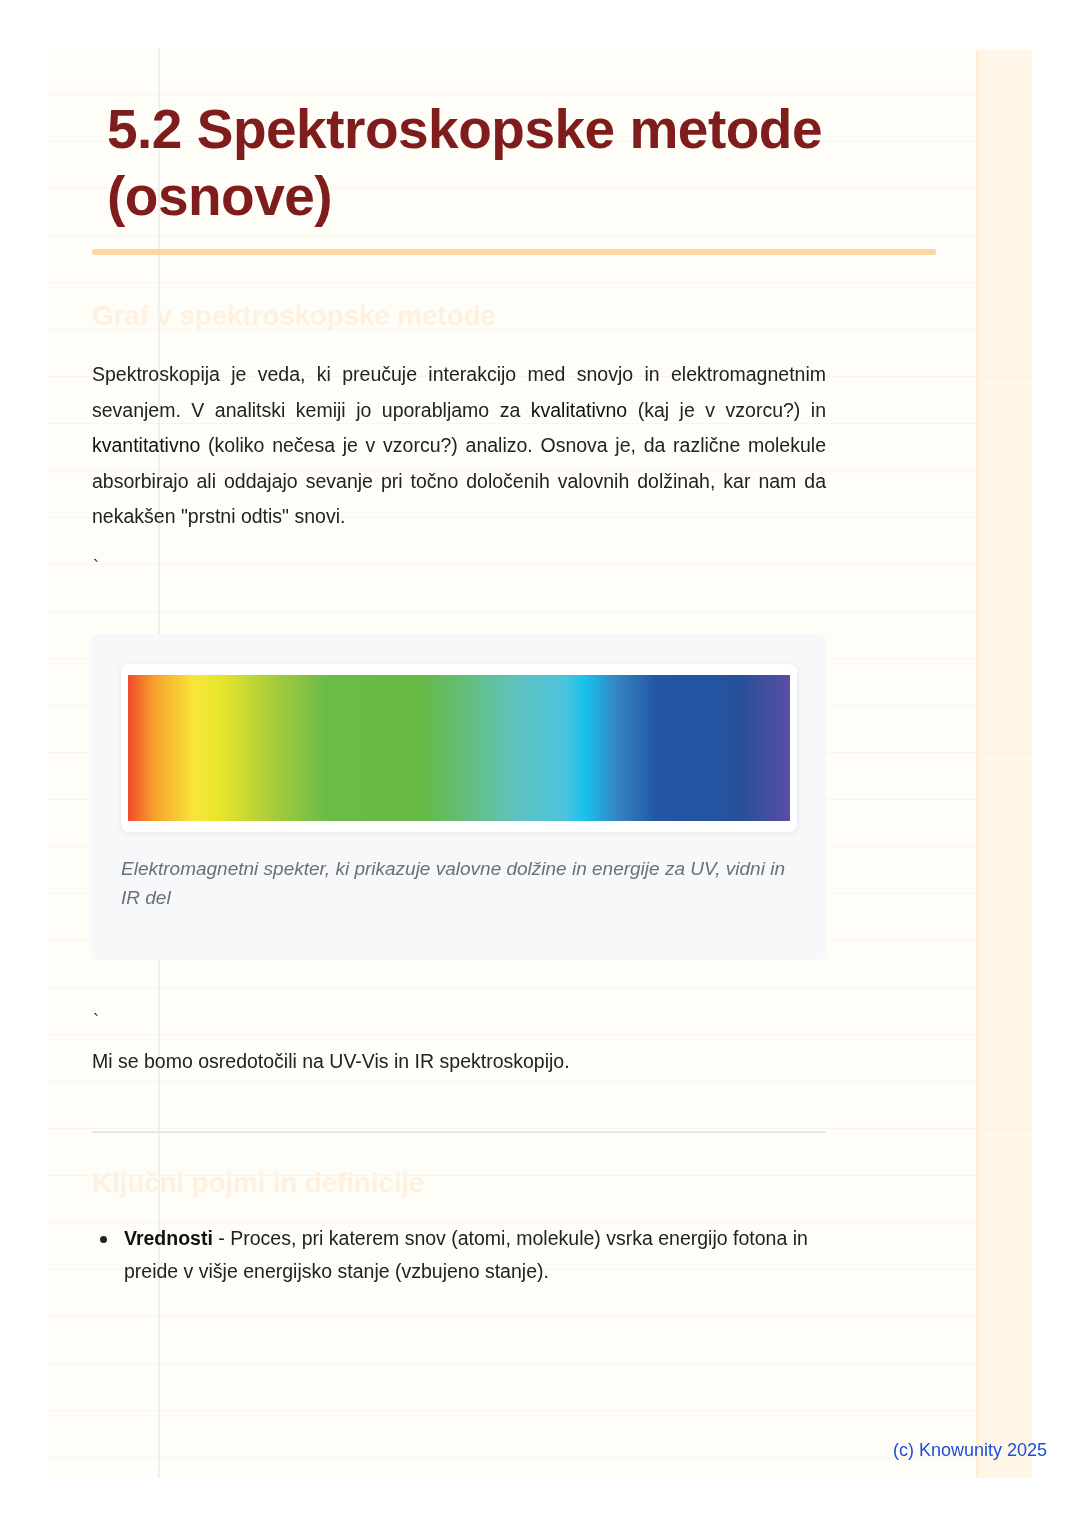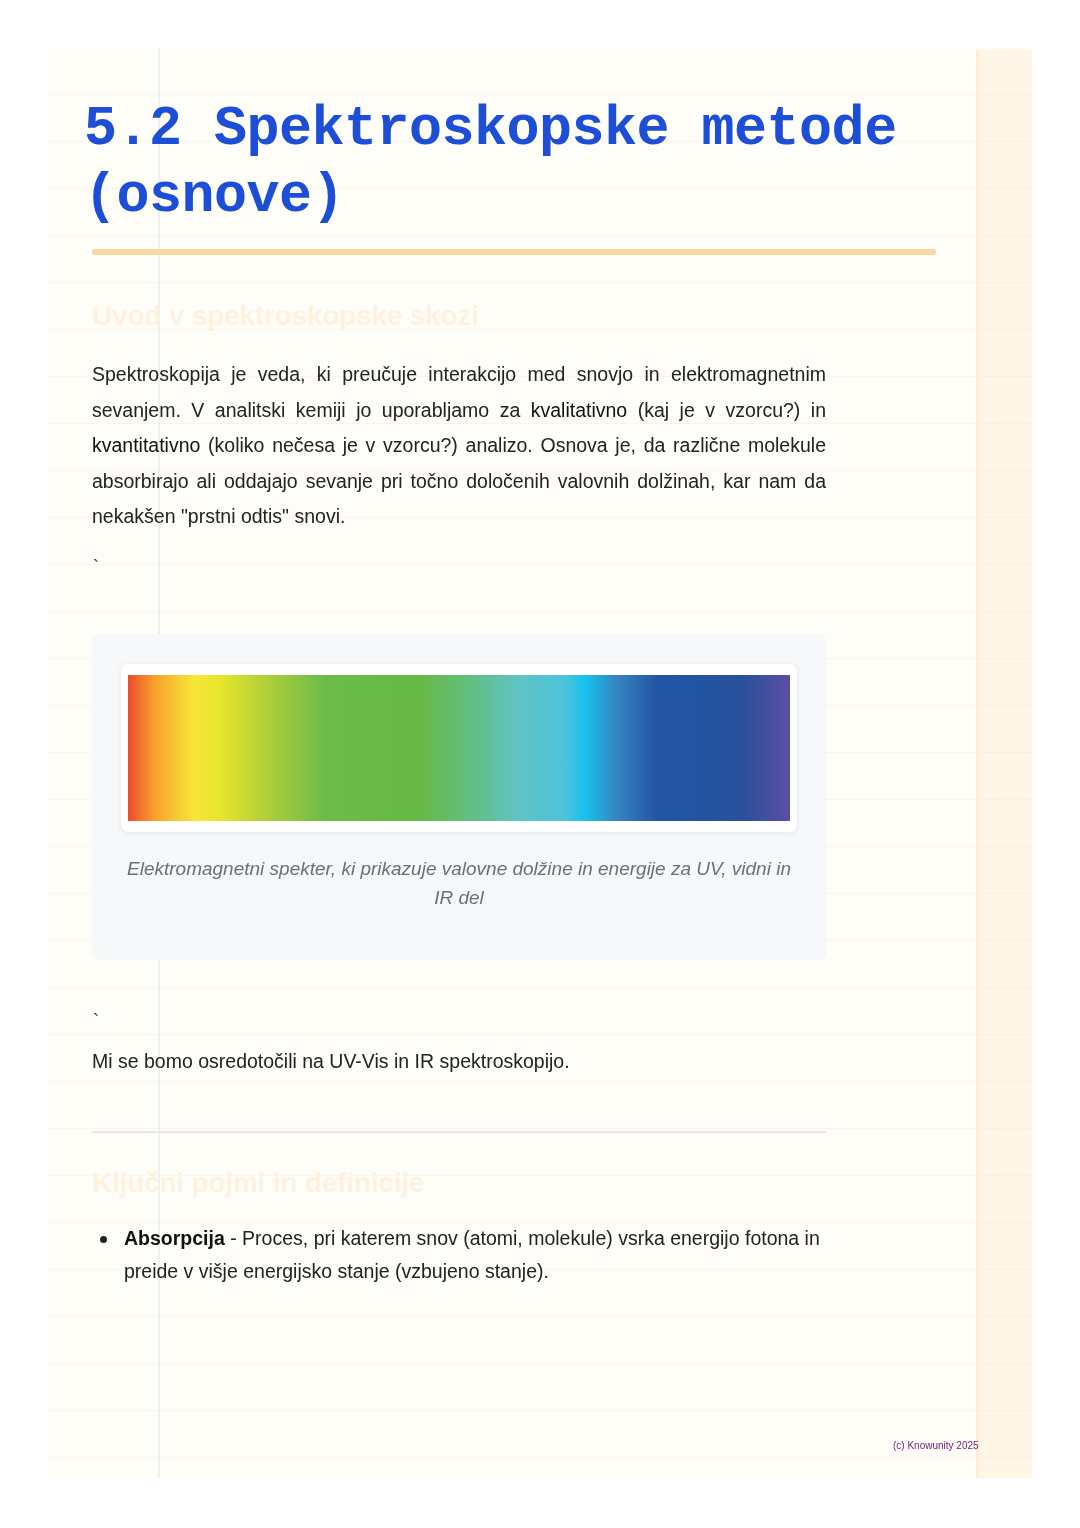--- a/index.html
+++ b/index.html
@@ -15,23 +15,23 @@
       position: absolute; left: 158px; top: 48px; width: 2px; height: 1430px;
       background: rgba(220,225,230,0.45);
     }
     .right-band {
       position: absolute; left: 976px; top: 50px; width: 56px; height: 1428px;
       background: rgba(255,232,200,0.35);
       border-left: 3px solid rgba(255,220,180,0.35);
     }
 
     .title {
-      position: absolute; left: 84px; top: 96px; width: 860px;
+      position: absolute; left: 107px; top: 96px; width: 860px;
       font-size: 55px; line-height: 67px; font-weight: 700;
-      color: #1d4ed8; letter-spacing: -0.5px; font-family: Liberation Mono, monospace;
+      color: #7f1d1d; letter-spacing: -0.5px;
     }
     .title-rule {
       position: absolute; left: 92px; top: 249px; width: 844px; height: 6px;
       background: #fcd7a6; border-radius: 2px;
     }
 
     .h2 {
       position: absolute; left: 92px; font-size: 28px; font-weight: 700;
       color: #fef1e0; letter-spacing: -0.2px;
     }
@@ -58,55 +58,55 @@
     .spectrum {
       position: absolute; left: 7px; top: 11px; width: 662px; height: 146px;
       background: linear-gradient(to right,
         #ee4b2b 0%, #f7a22b 4%, #f8e63a 10%, #e6e52a 14%, #a8cc3c 22%,
         #6bbb48 30%, #66b944 44%, #63be7a 51%, #5fc3c3 59%, #4cc4dc 66%,
         #18c1ee 69%, #3583c1 74%, #2255a4 80%, #2254a2 88%, #2a509a 93%,
         #5a4ea4 100%);
     }
     .caption {
       position: absolute; left: 29px; top: 220px; width: 676px;
-      text-align: center; font-style: italic; font-size: 19px; line-height: 29px;
+      font-style: italic; font-size: 19px; line-height: 29px;
       color: #6b6f76;
     }
 
     .hr {
       position: absolute; left: 92px; top: 1131px; width: 734px; height: 2px;
       background: #e6e6e6;
     }
 
     .deflist { position: absolute; left: 92px; top: 1222px; width: 734px; list-style: none; }
     .deflist li {
       position: relative; padding-left: 32px; font-size: 19.5px; line-height: 33px;
       color: #222; margin-bottom: 10px;
     }
     .deflist li .bullet {
       position: absolute; left: 8px; top: 14px; width: 7px; height: 7px;
       background: #222; border-radius: 50%;
     }
     .deflist li b { font-weight: 700; color: #111; }
 
     .footer {
-      position: absolute; left: 893px; top: 1440px; font-size: 10px; color: #701a75;
+      position: absolute; left: 893px; top: 1440px; font-size: 18px; color: #1d4ed8;
     }
   </style>
 </head>
 <body>
 
 <div class="sheet"></div>
 <div class="margin-line"></div>
 <div class="right-band"></div>
 
 <h1 class="title">5.2 Spektroskopske metode (osnove)</h1>
 <div class="title-rule"></div>
 
-<h2 class="h2" style="top:300px;">Uvod v spektroskopske skozi</h2>
+<h2 class="h2" style="top:300px;">Graf v spektroskopske metode</h2>
 
 <p class="para" style="top:357px;">
   <span>Spektroskopija je veda, ki preučuje interakcijo med snovjo in elektromagnetnim sevanjem. V analitski kemiji jo uporabljamo za </span><b>kvalitativno</b><span> (kaj je v vzorcu?) in </span><b>kvantitativno</b><span> (koliko nečesa je v vzorcu?) analizo. Osnova je, da različne molekule absorbirajo ali oddajajo sevanje pri točno določenih valovnih dolžinah, kar nam da nekakšen "prstni odtis" snovi.</span>
 </p>
 
 <div class="tick" style="top:557px;">`</div>
 
 <div class="figure-box">
   <div class="figure-frame">
     <div class="spectrum"></div>
@@ -118,17 +118,17 @@
 
 <p class="para" style="top:1044px;">Mi se bomo osredotočili na UV-Vis in IR spektroskopijo.</p>
 
 <div class="hr"></div>
 
 <h2 class="h2" style="top:1167px;">Ključni pojmi in definicije</h2>
 
 <ul class="deflist">
   <li>
     <span class="bullet"></span>
-    <b>Absorpcija</b><span> - Proces, pri katerem snov (atomi, molekule) vsrka energijo fotona in preide v višje energijsko stanje (vzbujeno stanje).</span>
+    <b>Vrednosti</b><span> - Proces, pri katerem snov (atomi, molekule) vsrka energijo fotona in preide v višje energijsko stanje (vzbujeno stanje).</span>
   </li>
 </ul>
 
 <div class="footer">(c) Knowunity 2025</div>
 
 </body></html>

